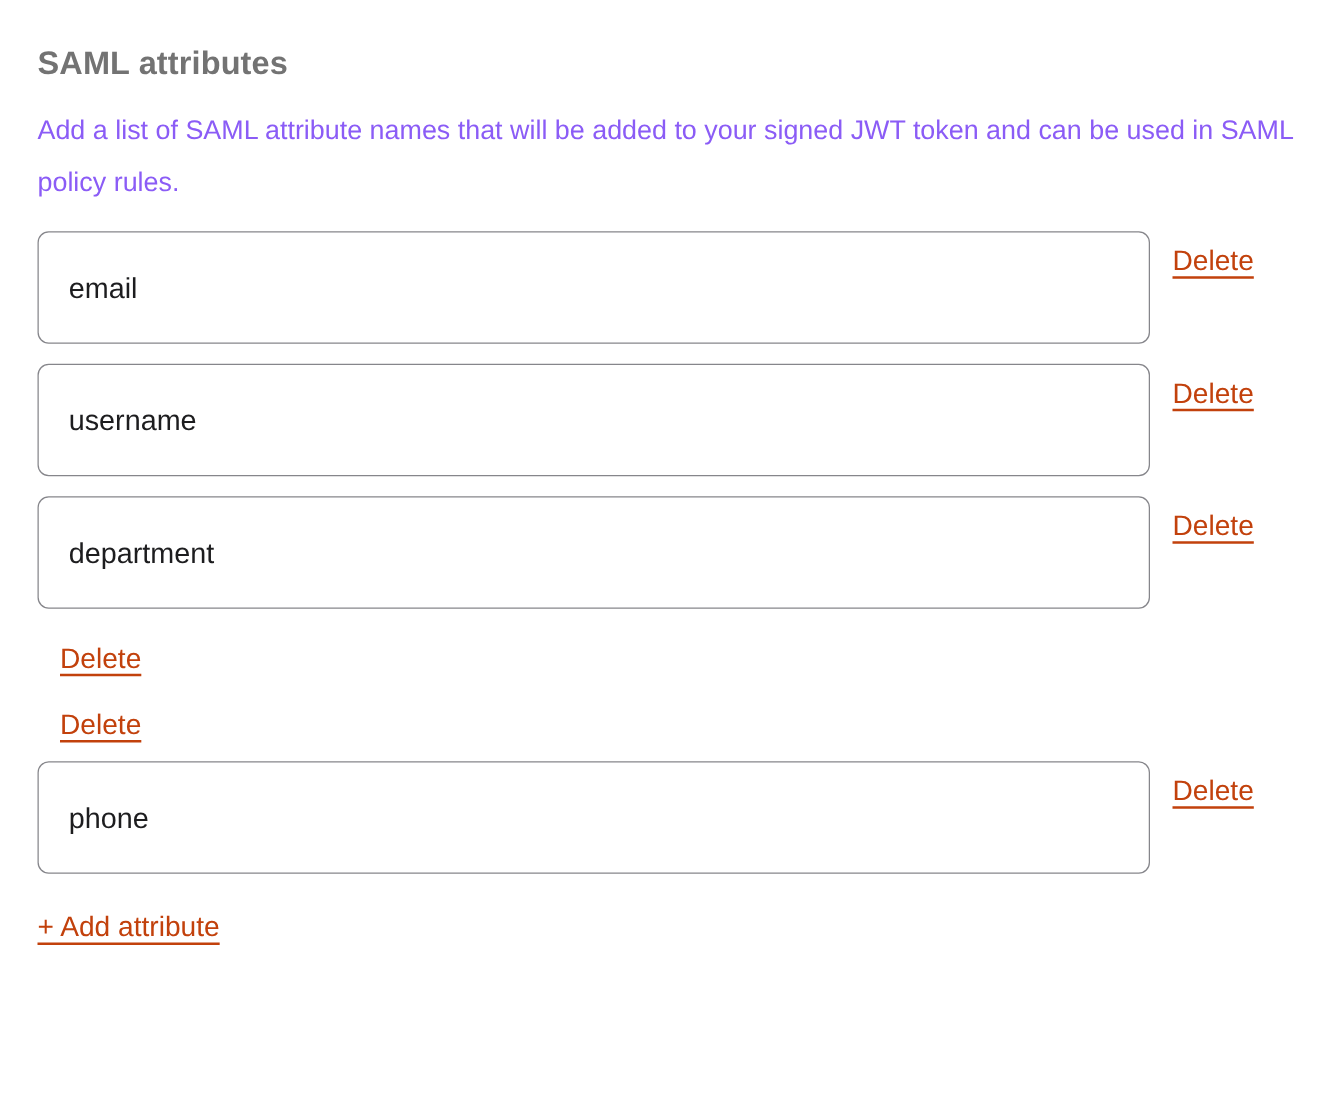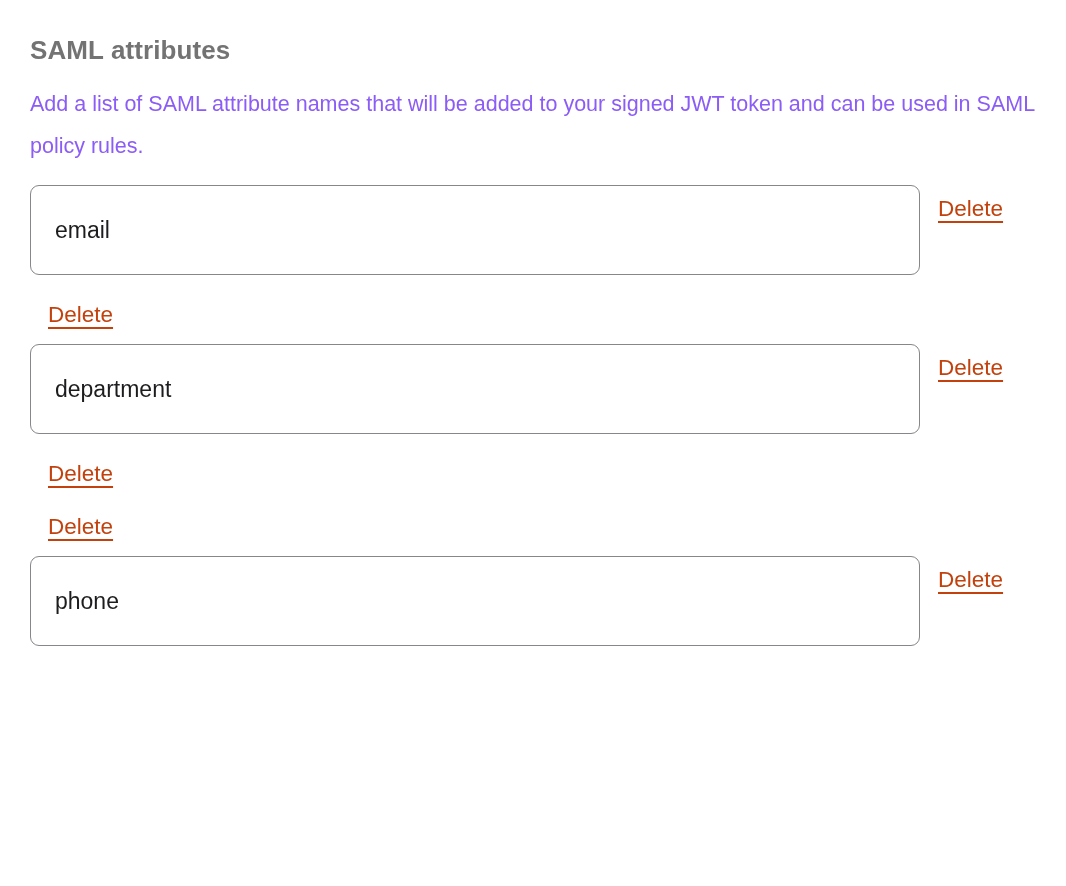--- a/index.html
+++ b/index.html
@@ -83,20 +83,21 @@
   <h2 class="section-title">SAML attributes</h2>
 
   <p class="section-description">Add a list of SAML attribute names that will be added to your signed JWT token and can be used in SAML policy rules.</p>
 
   <div class="attr-row">
     <input type="text" class="attr-input" value="email" style="">
     <a href="#" class="link delete-link">Delete</a>
   </div>
 
   <div class="attr-row">
+    <input type="text" class="attr-input" value="username" style="">
     <a href="#" class="link delete-link">Delete</a>
   </div>
 
   <div class="attr-row">
     <input type="text" class="attr-input" value="department" style="">
     <a href="#" class="link delete-link">Delete</a>
   </div>
 
   <div class="attr-row">
     <a href="#" class="link delete-link">Delete</a>
@@ -104,14 +105,15 @@
 
   <div class="attr-row">
     <a href="#" class="link delete-link">Delete</a>
   </div>
 
   <div class="attr-row">
     <input type="text" class="attr-input" value="phone" style="">
     <a href="#" class="link delete-link">Delete</a>
   </div>
 
+  <a href="#" class="link add-link">+ Add attribute</a>
 
 </div>
 
 </body></html>

